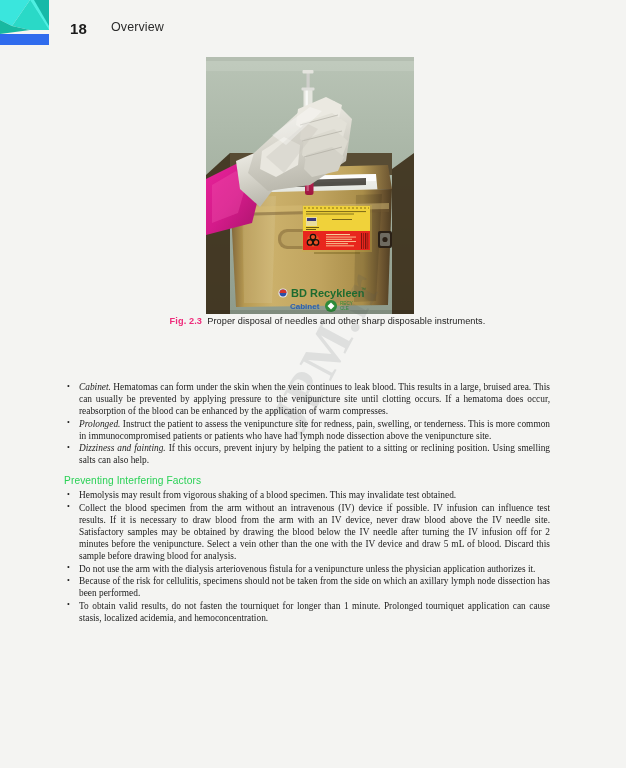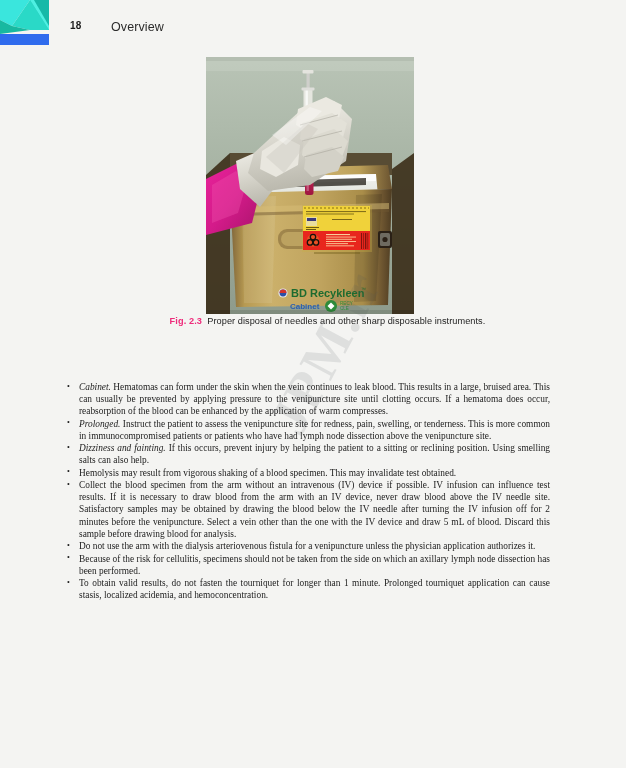--- a/index.html
+++ b/index.html
@@ -38,21 +38,21 @@
     left: 70px;
     top: 20px;
     width: 400px;
     height: 20px;
     font-family: "Liberation Sans", sans-serif;
   }
   #page-number {
     position: absolute;
     left: 0;
     top: 0;
-    font-size: 10px;
+    font-size: 15px;
     font-weight: bold;
     color: #1a1a1a;
     letter-spacing: 0.2px;
   }
   #runhead-title {
     position: absolute;
     left: 41px;
     top: 0;
     font-size: 12.5px;
     font-weight: normal;
@@ -388,20 +388,21 @@
         <span class="term">Cabinet.</span><span> Hematomas can form under the skin when the vein continues to leak blood. This results in a large, bruised area. This can usually be prevented by applying pressure to the venipuncture site until clotting occurs. If a hematoma does occur, reabsorption of the blood can be enhanced by the application of warm compresses.</span>
       </li>
       <li>
         <span class="term">Prolonged.</span><span> Instruct the patient to assess the venipuncture site for redness, pain, swelling, or tenderness. This is more common in immunocompromised patients or patients who have had lymph node dissection above the venipuncture site.</span>
       </li>
       <li>
         <span class="term">Dizziness and fainting.</span><span> If this occurs, prevent injury by helping the patient to a sitting or reclining position. Using smelling salts can also help.</span>
       </li>
     </ul>
 
+    <h2 class="section-heading">Preventing Interfering Factors</h2>
 
     <ul class="bullets">
       <li>Hemolysis may result from vigorous shaking of a blood specimen. This may invalidate test obtained.</li>
       <li>Collect the blood specimen from the arm without an intravenous (IV) device if possible. IV infusion can influence test results. If it is necessary to draw blood from the arm with an IV device, never draw blood above the IV needle site. Satisfactory samples may be obtained by drawing the blood below the IV needle after turning the IV infusion off for 2 minutes before the venipuncture. Select a vein other than the one with the IV device and draw 5 mL of blood. Discard this sample before drawing blood for analysis.</li>
       <li>Do not use the arm with the dialysis arteriovenous fistula for a venipuncture unless the physician application authorizes it.</li>
       <li>Because of the risk for cellulitis, specimens should not be taken from the side on which an axillary lymph node dissection has been performed.</li>
       <li>To obtain valid results, do not fasten the tourniquet for longer than 1 minute. Prolonged tourniquet application can cause stasis, localized acidemia, and hemoconcentration.</li>
     </ul>
 
   </div>

